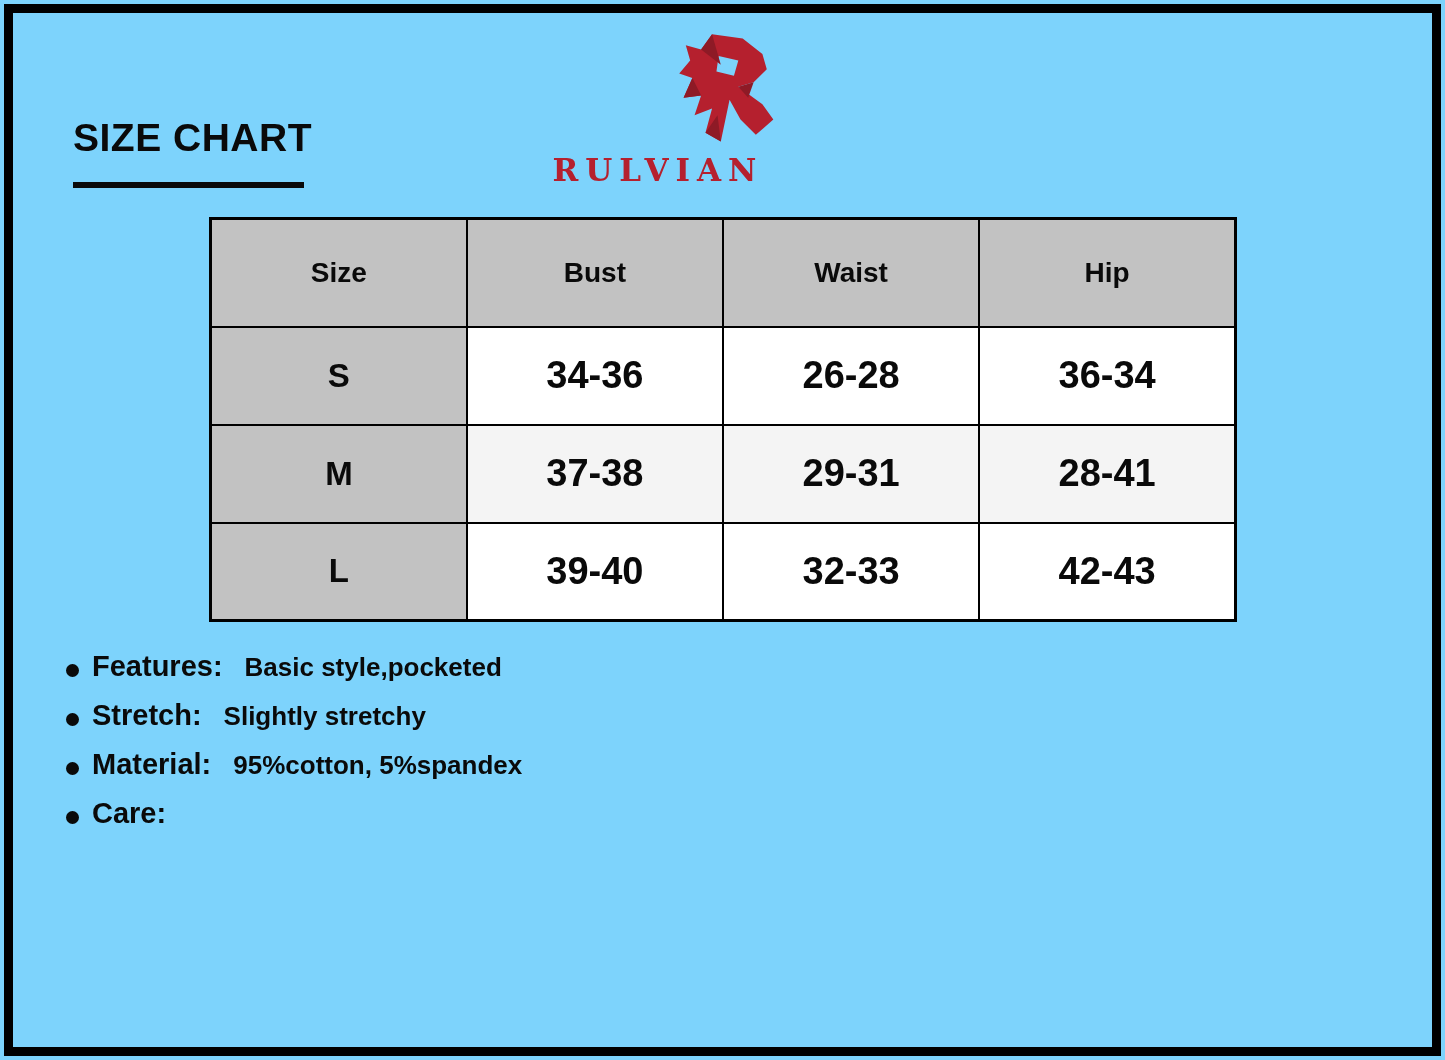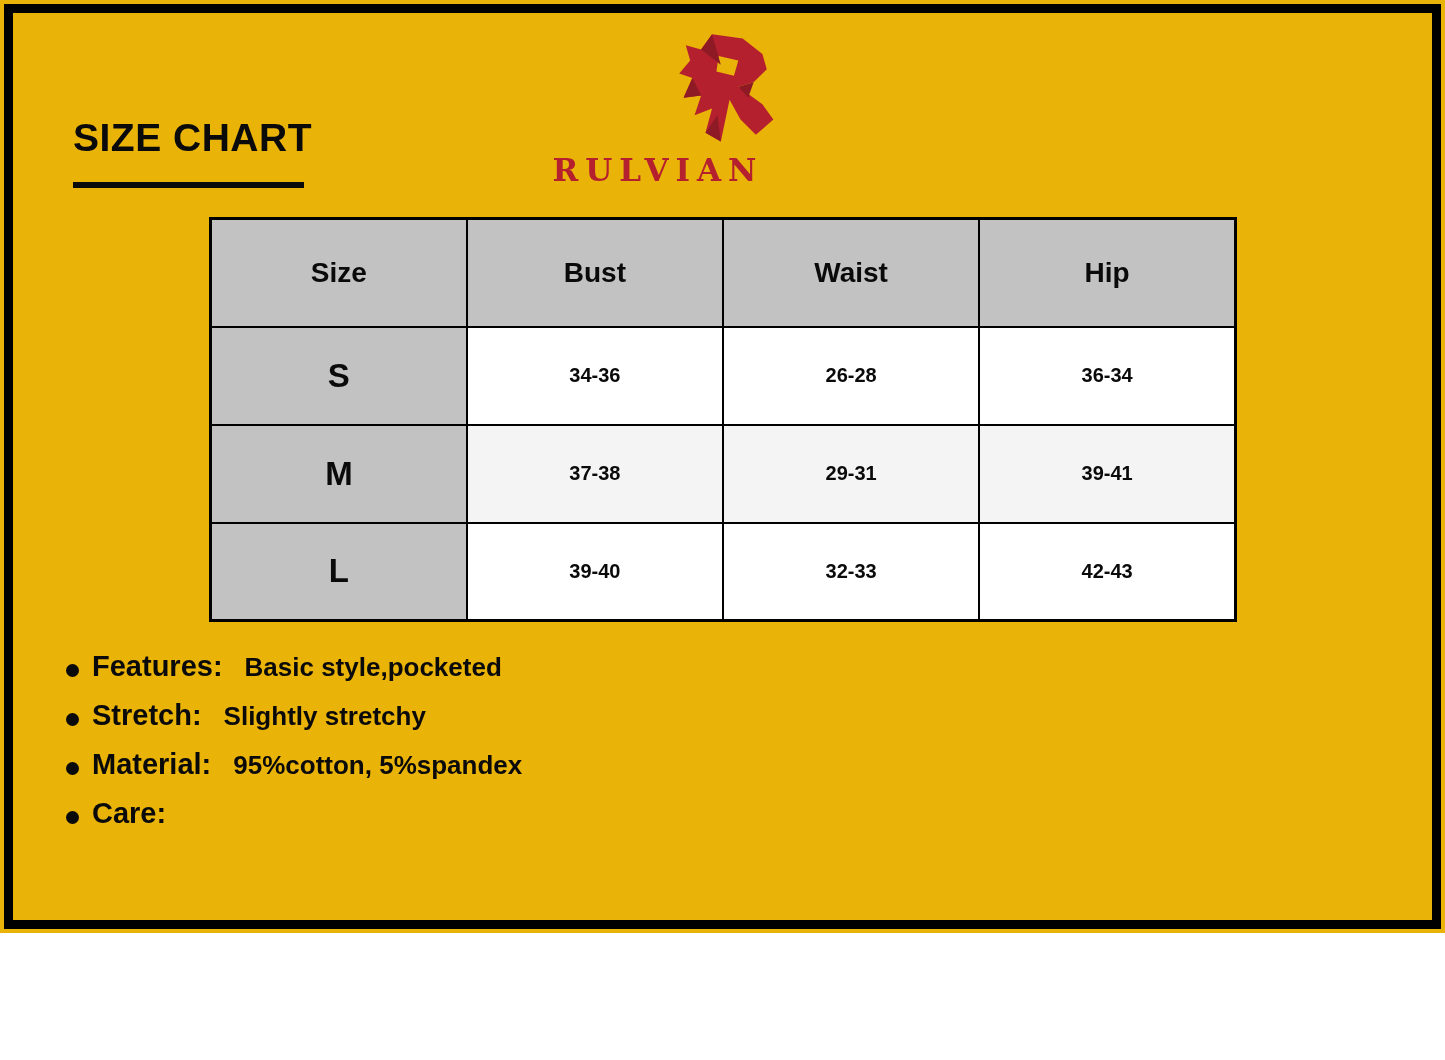--- a/index.html
+++ b/index.html
@@ -4,22 +4,22 @@
 <style>
   html, body {
     margin: 0;
     padding: 0;
     background: #ffffff;
     font-family: "Liberation Sans", sans-serif;
   }
   .canvas {
     position: relative;
     width: 1445px;
-    height: 933px;
-    background: #eab308;
+    height: 1060px;
+    background: #7dd3fc;
     overflow: hidden;
   }
   .outer-frame {
     position: absolute;
     left: 4px; top: 4px; right: 4px; bottom: 4px;
     border: 9px solid #000000;
     pointer-events: none;
   }
   .page-title {
     position: absolute;
@@ -78,21 +78,21 @@
     color: #0a0a0a;
     padding: 0;
   }
   .size-table thead tr { height: 108px; }
   .size-table tbody tr { height: 98px; }
   .size-table th {
     background: #c2c2c2;
     font-size: 28px;
     font-weight: bold;
   }
-  .size-table td { font-size: 20px; font-weight: bold; background: #ffffff; }
+  .size-table td { font-size: 38px; font-weight: bold; background: #ffffff; }
   .size-table td.size-cell { background: #c2c2c2; font-size: 33px; }
   .size-table tr.row-alt td { background: #f4f4f4; }
   .size-table tr.row-alt td.size-cell { background: #c2c2c2; }
   .details {
     position: absolute;
     left: 66px;
     top: 650px;
   }
   .detail-line {
     display: flex;
@@ -161,21 +161,21 @@
       <tr>
         <td class="size-cell">S</td>
         <td>34-36</td>
         <td>26-28</td>
         <td>36-34</td>
       </tr>
       <tr class="row-alt">
         <td class="size-cell">M</td>
         <td>37-38</td>
         <td>29-31</td>
-        <td>39-41</td>
+        <td>28-41</td>
       </tr>
       <tr>
         <td class="size-cell">L</td>
         <td>39-40</td>
         <td>32-33</td>
         <td>42-43</td>
       </tr>
     </tbody>
   </table>
 

